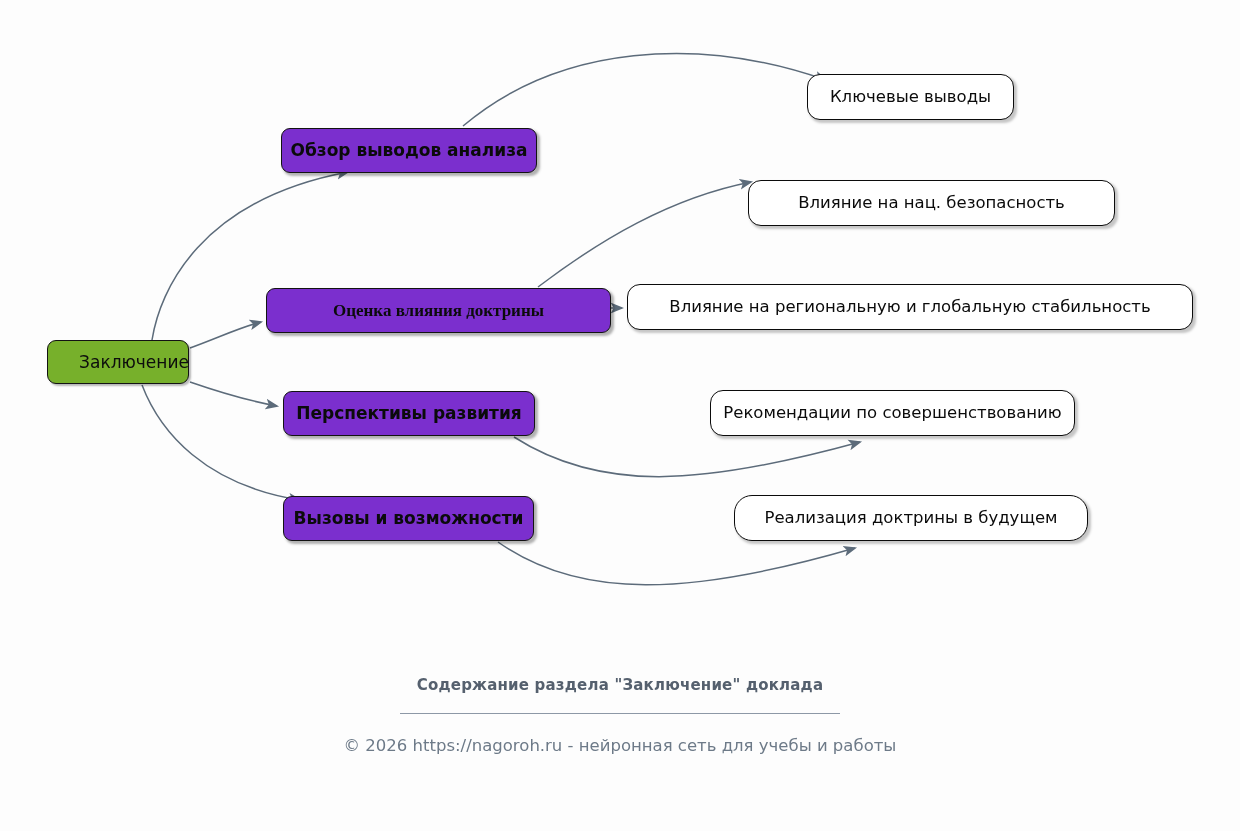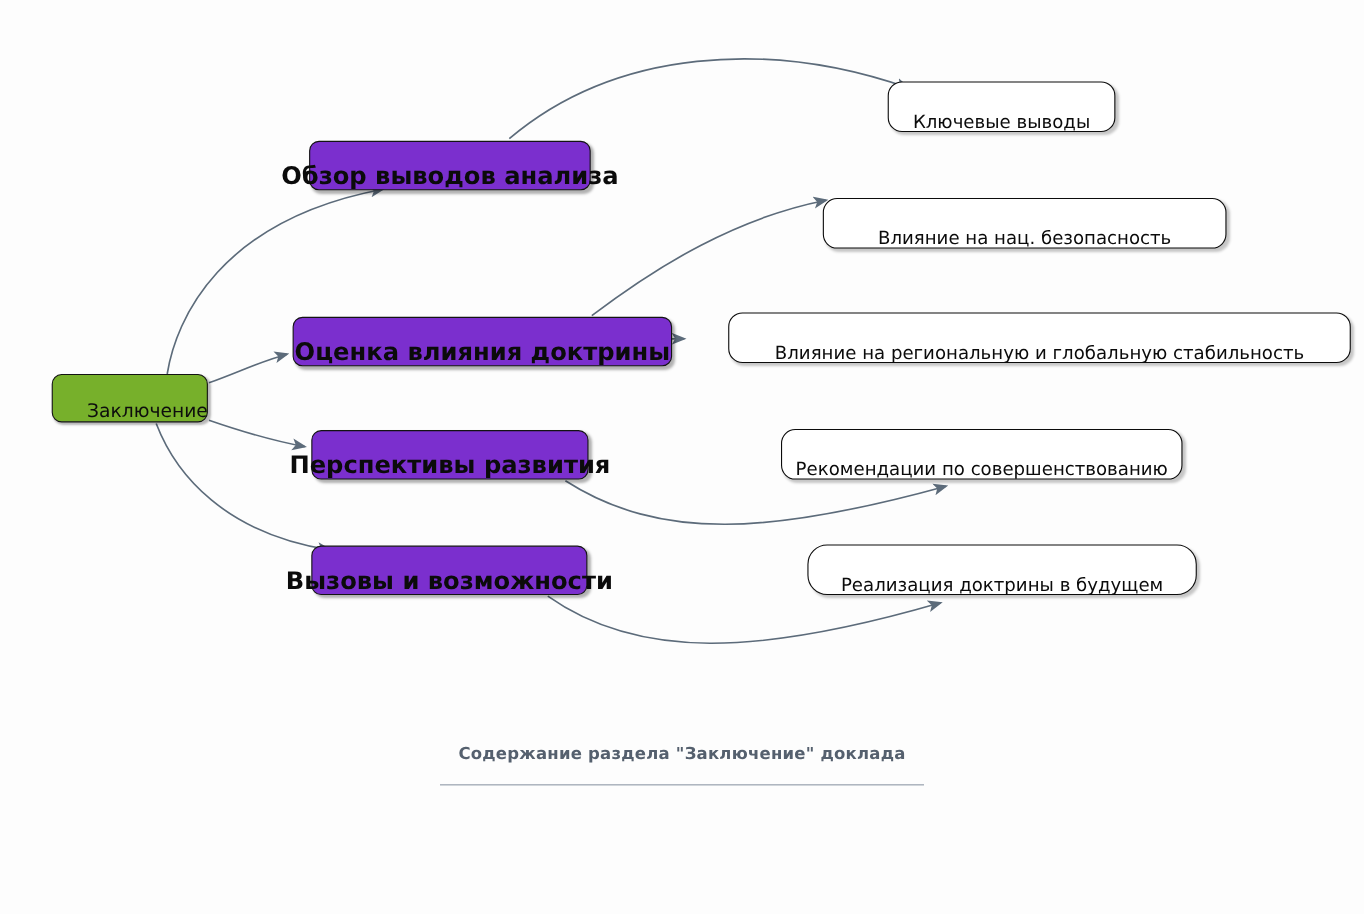--- a/index.html
+++ b/index.html
@@ -25,21 +25,21 @@
     left: 0;
     top: 0;
     width: 1240px;
     height: 831px;
     pointer-events: none;
   }
   .node {
     position: absolute;
     box-sizing: border-box;
     display: flex;
-    align-items: flex-end;
+    align-items: center;
     justify-content: center;
     white-space: nowrap;
     line-height: 1;
   }
   .node-label {
     display: block;
   }
   
   .node-root {
     background: #77b02b;
@@ -49,21 +49,21 @@
     font-size: 17px;
     box-shadow: 2px 2px 2px rgba(0,0,0,0.28);
     padding-left: 32px;
   }
   
   .node-branch {
     background: #7b2fce;
     border: 1.3px solid #131313;
     border-radius: 9px;
     color: #0b0b0b;
-    font-size: 22px;
+    font-size: 17px;
     font-weight: 600;
     box-shadow: 2.5px 2.5px 2.5px rgba(0,0,0,0.3);
   }
   
   .node-leaf {
     background: #ffffff;
     border: 1.45px solid #0b0b0b;
     border-radius: 13px;
     color: #0b0b0b;
     font-size: 16.5px;
@@ -122,42 +122,43 @@
     <path d="M 498,542 C 580,600 690,596 855,548" fill="none" stroke="#5c6b7a" stroke-width="1.5" marker-end="url(#arrowhead)"></path>
   </svg>
 
   <div class="node node-root" style="left:47px; top:340px; width:142px; height:44px;">
     <span class="node-label">Заключение</span>
   </div>
 
   <div class="node node-branch" style="left:281px; top:128px; width:256px; height:45px;">
     <span class="node-label">Обзор выводов анализа</span>
   </div>
-  <div class="node node-branch" style="left:266px; top:288px; width:345px; height:45px;">
+  <div class="node node-branch" style="left:266px; top:288px; width:345px; height:45px;font-family:Liberation Serif, serif;">
     <span class="node-label">Оценка влияния доктрины</span>
   </div>
   <div class="node node-branch" style="left:283px; top:391px; width:252px; height:45px;">
     <span class="node-label">Перспективы развития</span>
   </div>
   <div class="node node-branch" style="left:283px; top:496px; width:251px; height:45px;">
     <span class="node-label">Вызовы и возможности</span>
   </div>
 
   <div class="node node-leaf" style="left:807px; top:74px; width:207px; height:46px;">
     <span class="node-label">Ключевые выводы</span>
   </div>
   <div class="node node-leaf" style="left:748px; top:180px; width:367px; height:46px;">
     <span class="node-label">Влияние на нац. безопасность</span>
   </div>
-  <div class="node node-leaf" style="left:627px; top:284px; width:566px; height:46px;margin-left:35px;">
+  <div class="node node-leaf" style="left:627px; top:284px; width:566px; height:46px;">
     <span class="node-label">Влияние на региональную и глобальную стабильность</span>
   </div>
   <div class="node node-leaf" style="left:710px; top:390px; width:365px; height:46px;">
     <span class="node-label">Рекомендации по совершенствованию</span>
   </div>
   <div class="node node-leaf" style="left:734px; top:495px; width:354px; height:46px;border-radius:18px;">
     <span class="node-label">Реализация доктрины в будущем</span>
   </div>
 
   <div class="footer" id="footer-title">Содержание раздела "Заключение" доклада</div>
   <div id="footer-rule"></div>
+  <div class="footer" id="footer-copyright">© 2026 https://nagoroh.ru - нейронная сеть для учебы и работы</div>
 
 </div>
 
 </body></html>

